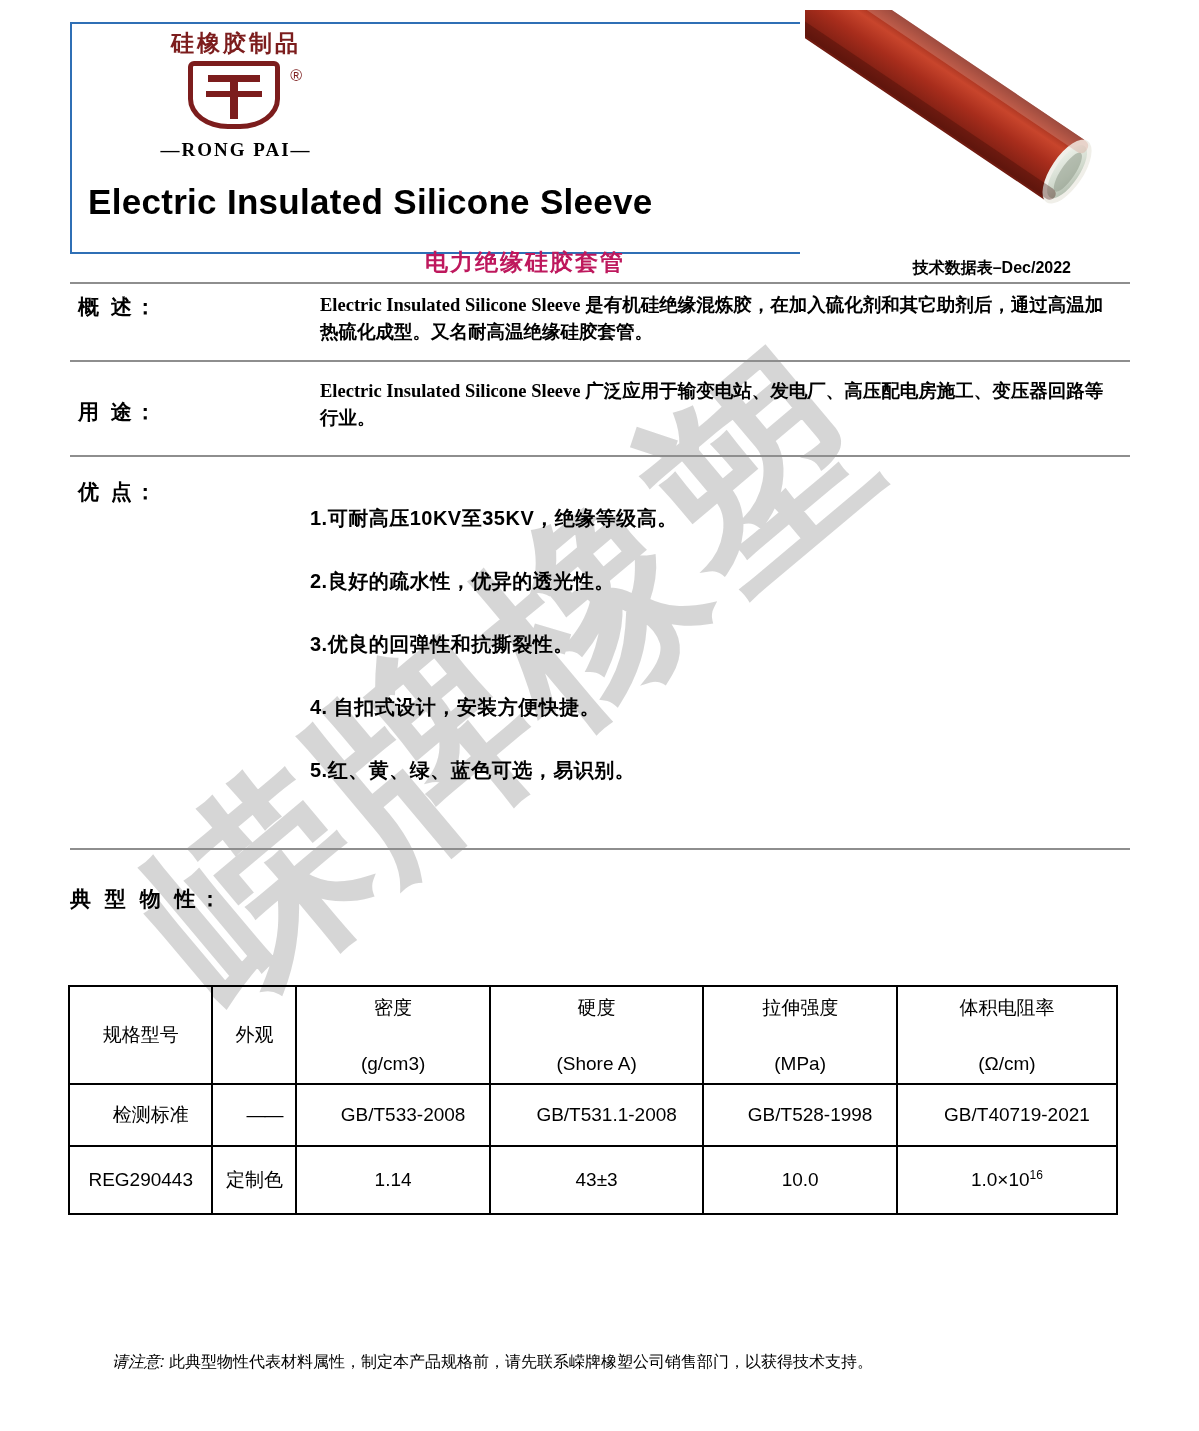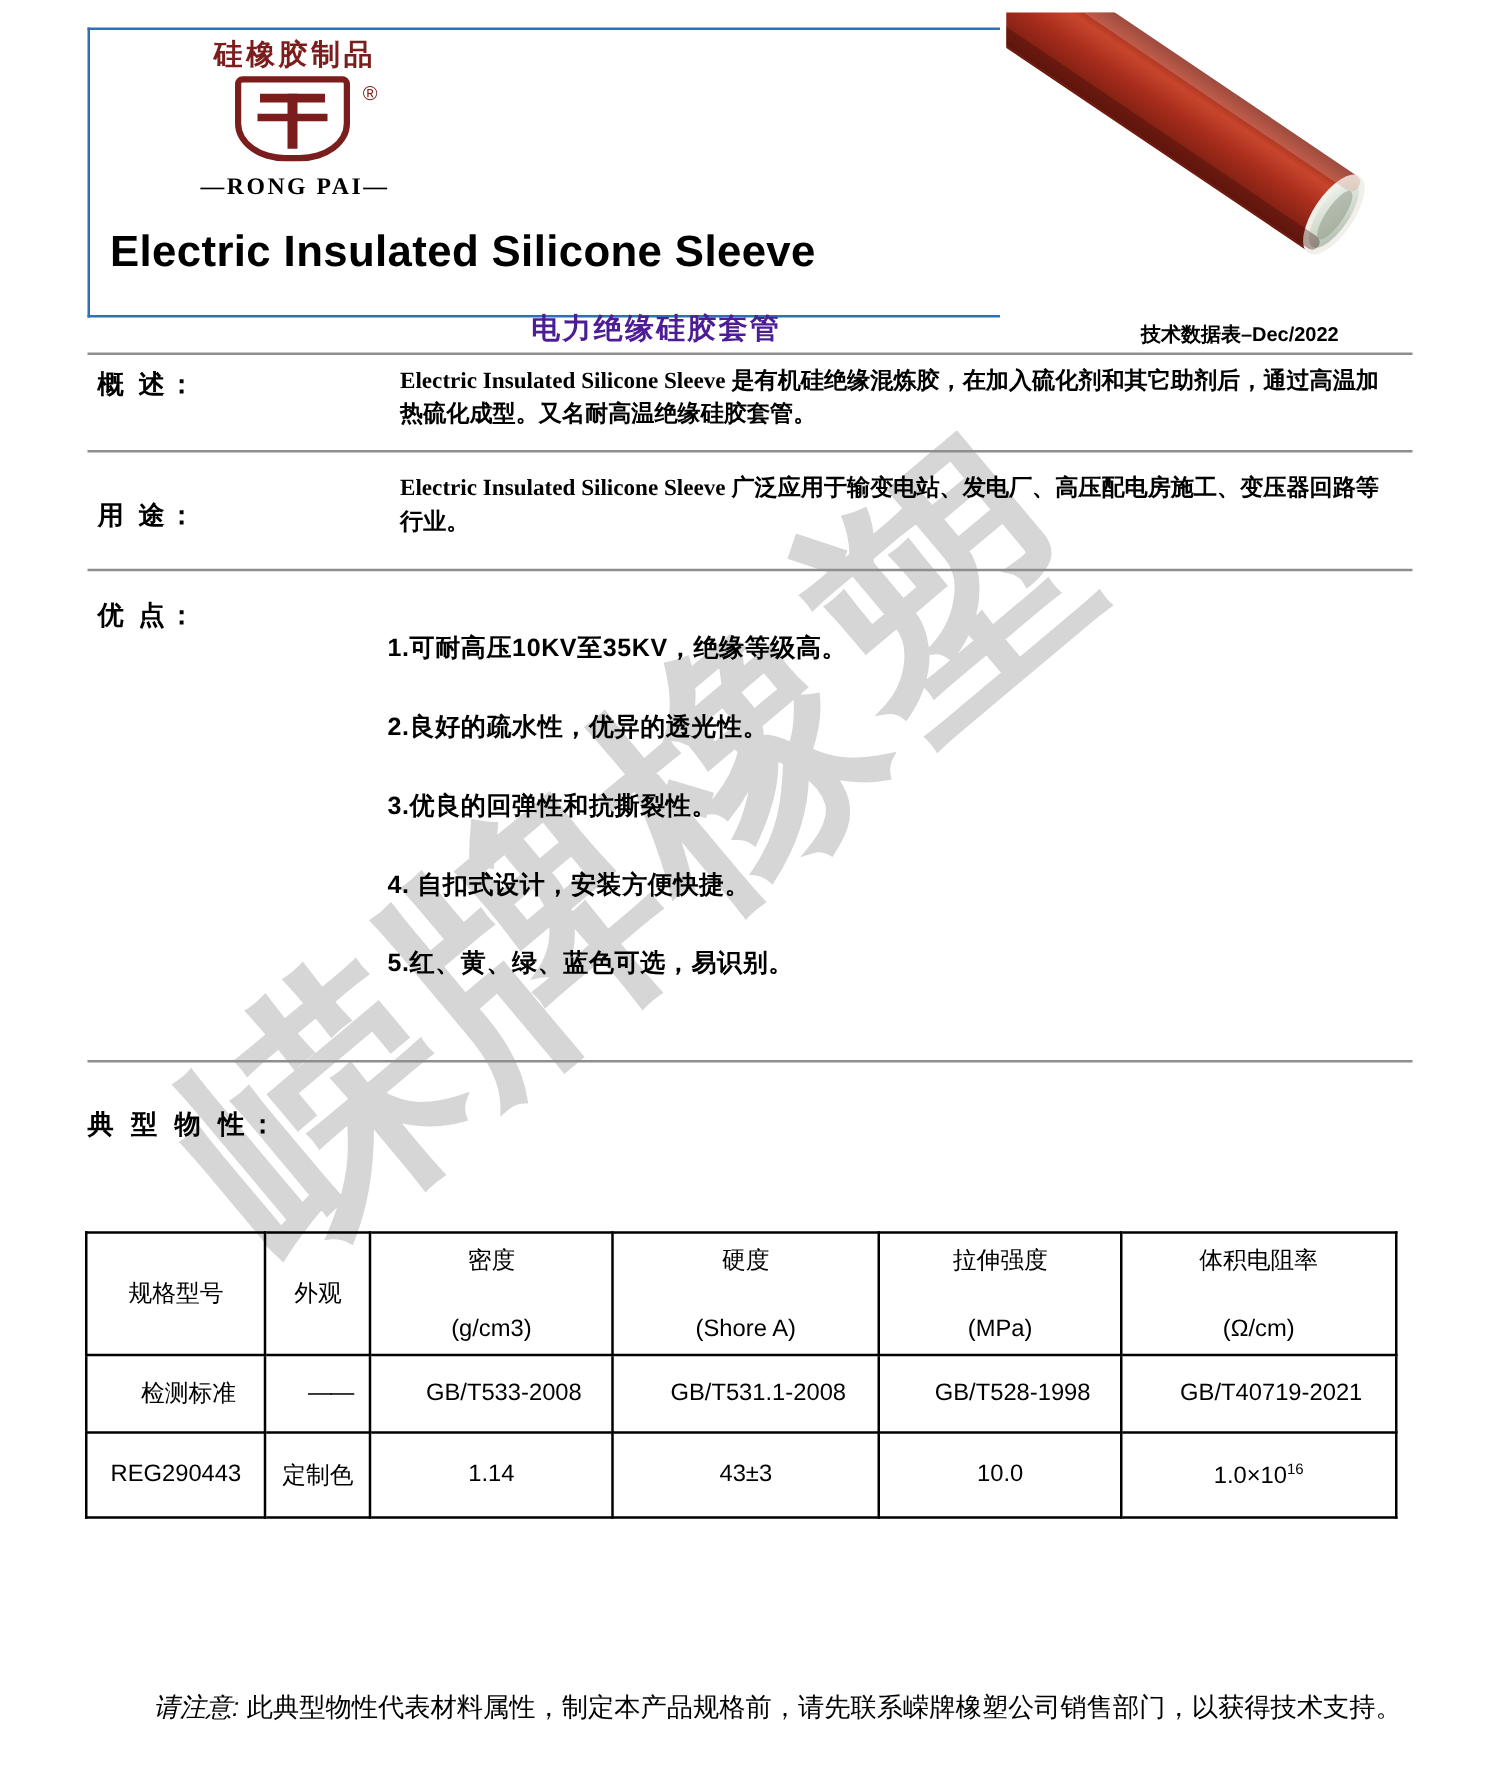--- a/index.html
+++ b/index.html
@@ -128,21 +128,21 @@
     color: #000;
   }
   .title-cn {
     position: absolute;
     left: 355px;
     top: 225px;
     font-family: "Liberation Sans", sans-serif;
     font-size: 23px;
     font-weight: bold;
     letter-spacing: 2px;
-    color: #4c1d95;
+    color: #be185d;
   }
 
   
   .product-photo {
     position: absolute;
     left: 805px;
     top: 10px;
     width: 330px;
     height: 215px;
     z-index: 11;
@@ -240,27 +240,26 @@
   }
   table.props tr.head td .l2 { display: block; margin-top: 32px; }
   table.props tr.std td { height: 44px; padding-left: 24px; }
   table.props tr.val td { height: 50px; font-size: 19px; }
   .dash { letter-spacing: -1px; }
   sup { font-size: 12px; }
 
   
   .footer-note {
     position: absolute;
-    left: 122px;
+    left: 112px;
     top: 1352px;
     width: 1000px;
     font-family: "Liberation Sans", sans-serif;
-    font-size: 21px;
-    z-index: 10;
-    text-align: center;
+    font-size: 16px;
+    z-index: 10;
   }
   .footer-note i { font-style: italic; }
 </style>
 </head>
 <body>
 
 <div class="page">
 
   <div class="watermark">
     <div class="wm-text">嵘牌橡塑</div>

